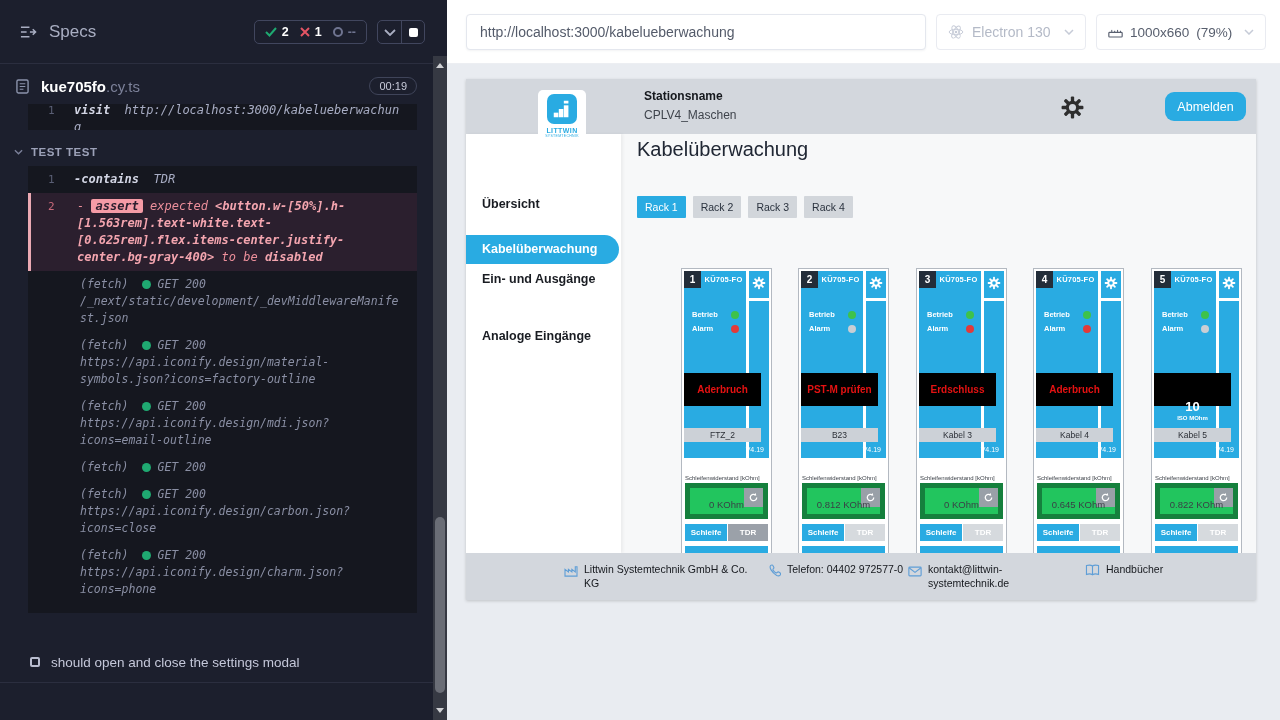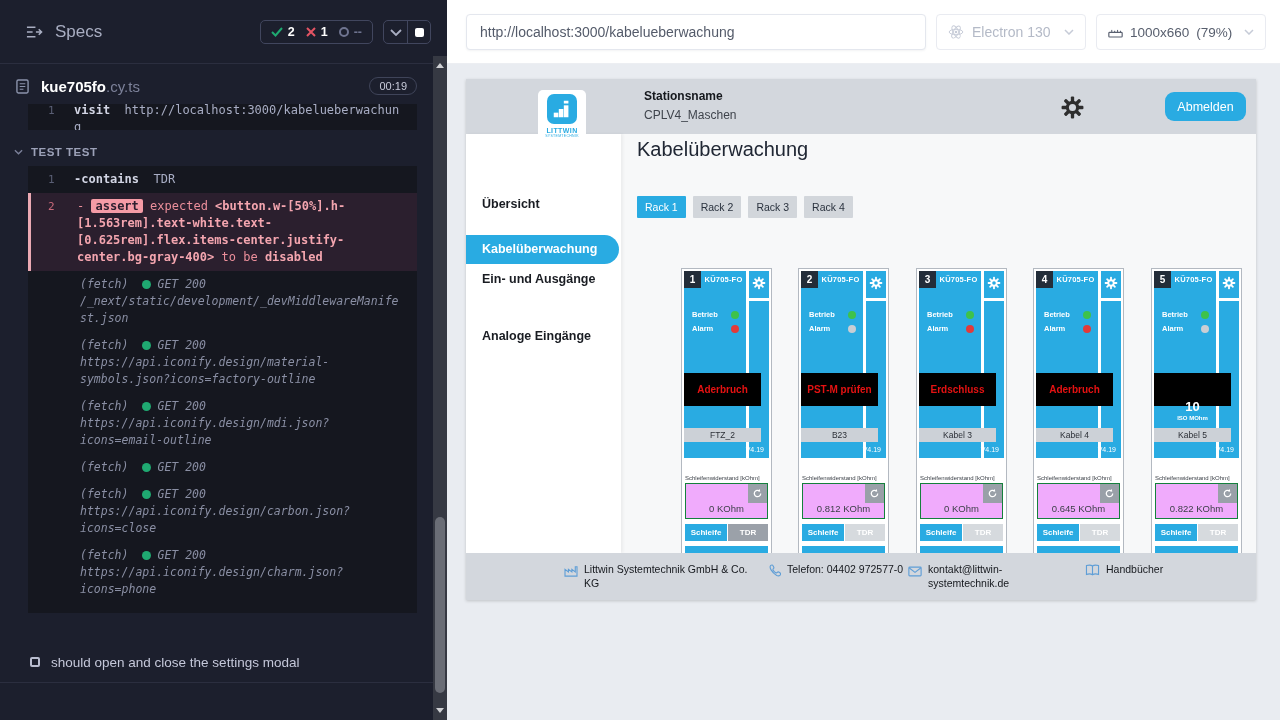--- a/index.html
+++ b/index.html
@@ -1,39 +1,39 @@
 <!DOCTYPE html>
 <html><head>
 <meta charset="utf-8">
 <style>
   * { margin:0; padding:0; box-sizing:border-box; }
   html,body { width:1280px; height:720px; overflow:hidden; font-family:"Liberation Sans", sans-serif; }
   .screen { position:relative; width:1280px; height:720px; background:#1c1f2d; overflow:hidden; }
 
   
   .reporter { position:absolute; left:0; top:0; width:433px; height:720px; background:#1c1f2d; }
-  .rp-header { position:absolute; left:12px; top:0; width:433px; height:64px; display:flex; align-items:center; padding:8px 14px; }
+  .rp-header { position:absolute; left:6px; top:0; width:433px; height:64px; display:flex; align-items:center; padding:8px 14px; }
   .rp-title { margin-left:12px; font-size:17px; color:#a9aec2; }
   .rp-stats { margin-left:auto; display:flex; align-items:center; gap:11px; height:24px; padding:0 10px; border:1px solid #41465e; border-radius:5px; }
   .stat { display:flex; align-items:center; gap:5px; font-size:12.5px; font-weight:bold; color:#fff; }
   .stat .muted { color:#6f7490; }
   .pending-circle { width:10px; height:10px; border:2px solid #6f7490; border-radius:50%; display:inline-block; }
   .rp-ctrl { margin-left:10px; display:flex; height:24px; border:1px solid #41465e; border-radius:5px; overflow:hidden; }
   .rp-ctrl .cell { width:23px; display:flex; align-items:center; justify-content:center; }
   .rp-ctrl .cell + .cell { border-left:1px solid #41465e; }
   .stop-square { width:9px; height:9px; background:#fff; border-radius:2px; }
   .rp-div { position:absolute; left:0; width:433px; height:1px; background:#2b2e3f; }
   .spec-row { position:absolute; left:0; top:64px; width:433px; height:44px; display:flex; align-items:center; padding:0 16px; }
   .spec-name { margin-left:12px; font-size:15px; font-weight:bold; color:#fff; }
   .spec-ext { font-size:15px; color:#7c8199; }
   .spec-timer { margin-left:auto; border:1px solid #3f4459; border-radius:11px; padding:2px 9px; font-size:11px; color:#c7cad9; }
   .log-block { position:absolute; left:28px; width:389px; background:#15171f; }
   .log-row { display:flex; align-items:flex-start; padding:5px 0; }
   .lnum { flex:0 0 46px; padding-left:20px; font-family:"DejaVu Sans Mono", monospace; font-size:11px; color:#5a5f75; line-height:17px; }
-  .lbody { flex:1; padding-right:12px; font-family:"DejaVu Sans Mono", monospace; font-size:12px; line-height:17px; color:#a8adc4; overflow-wrap:anywhere; }
+  .lbody { flex:1; padding-right:12px; font-family:"DejaVu Sans Mono", monospace; font-size:12px; line-height:17px; color:#a8adc4; overflow-wrap:anywhere;font-style:italic; }
   .cmd { font-weight:bold; color:#d2d5e4; }
   .visit-clip { position:absolute; left:28px; top:104px; width:389px; height:26px; overflow:hidden; background:#15171f; }
   .visit-clip .log-row { margin-top:-7px; }
   .tb-head { position:absolute; left:14px; top:146px; display:flex; align-items:center; gap:8px; }
   .tb-label { font-size:11.5px; font-weight:bold; letter-spacing:0.5px; color:#9ca1b8; }
   .assert-row { background:#2b1f2e; border-left:3px solid #eba9b3; }
   .assert-row .lnum { padding-left:17px; color:#c9697a; }
   .assert-row .lbody { color:#ec8f9b; }
   .assert-chip { background:#f59ba6; color:#2b1f2e; font-weight:bold; border-radius:2px; padding:0 4px;margin-top:48px; }
   .assert-bold { font-weight:bold; color:#f4a5af; }
@@ -103,21 +103,21 @@
   .dot-gray { background:#c9ced4; }
   .c-display { position:absolute; left:2px; top:104px; width:77px; height:33px; background:#000; display:flex; flex-direction:column; align-items:center; justify-content:center; }
   .c-display .d-main { font-size:10px; font-weight:bold; }
   .c-display.mode-alarm .d-main { color:#e51212; }
   .c-display.mode-value .d-main { color:#fff; font-size:13px;margin-top:40px; }
   .c-display .d-sub { color:#fff; font-size:6px; font-weight:bold; margin-top:1px; }
   .d-sub:empty { display:none; }
   .c-cable { position:absolute; left:2px; top:159px; width:77px; height:14px; background:#ccd1d7; color:#2b2f36; font-size:8.5px; display:flex; align-items:center; justify-content:center; }
   .c-version { position:absolute; left:47px; top:177px; width:38px; text-align:right; color:#fff; font-size:7px; padding-right:3px; }
   .c-meas-label { position:absolute; left:3px; top:206px; font-size:6px; color:#3a3f46; white-space:nowrap; }
-  .c-meas-box { position:absolute; left:3px; top:214px; width:83px; height:36px; border:1px solid #15803d; background:#f0abfc; }
+  .c-meas-box { position:absolute; left:3px; top:214px; width:83px; height:36px; border:5px solid #15803d; background:#22c55e; }
   .refresh { position:absolute; right:0; top:0; width:19px; height:19px; background:#99a0a8; display:flex; align-items:center; justify-content:center; cursor:pointer; }
   .c-value { position:absolute; left:0; right:0; bottom:4px; text-align:center; font-size:9.5px; color:#3a3f46; }
   .btn-loop { position:absolute; left:3px; top:255px; width:42px; height:17px; background:#29abe2; color:#fff; font-size:8px; font-weight:bold; display:flex; align-items:center; justify-content:center; cursor:pointer; }
   .btn-tdr { position:absolute; left:46px; top:255px; width:40px; height:17px; color:#fff; font-size:8px; font-weight:bold; display:flex; align-items:center; justify-content:center; }
   .tdr-dark { background:#9ba1a9; }
   .tdr-light { background:#d6dade; }
   .c-strip { position:absolute; left:3px; top:277px; width:83px; height:12px; background:#29abe2; }
 
   .aut-footer { position:absolute; left:0; top:474px; width:790px; height:47px; background:#d3d7dd; z-index:5;padding-left:31px; }
   .f-item { position:absolute; top:9px; display:flex; gap:6px; }

